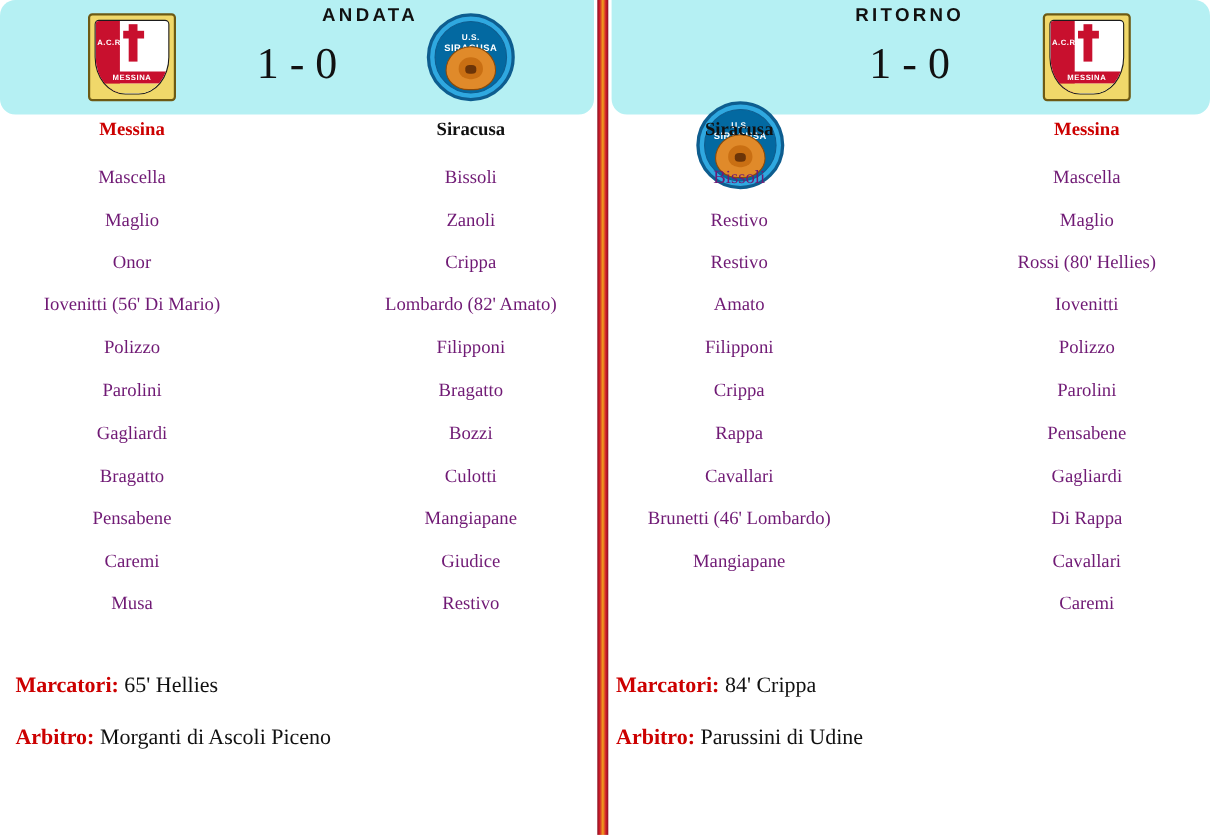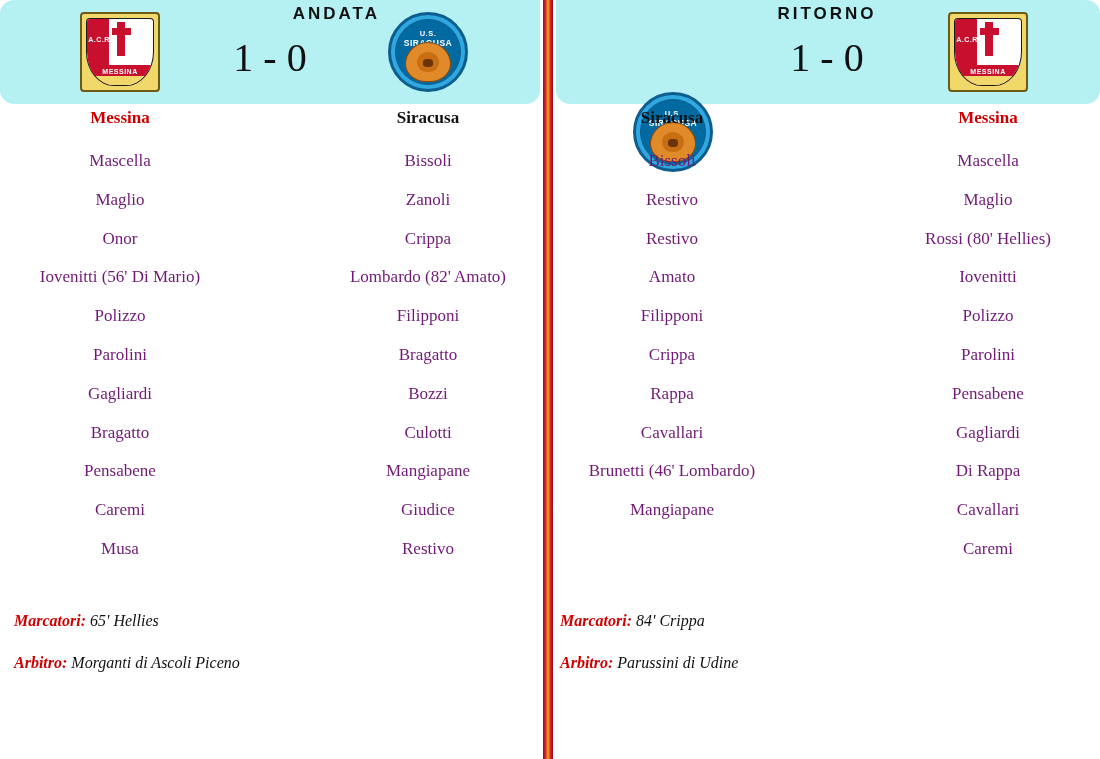--- a/index.html
+++ b/index.html
@@ -203,23 +203,22 @@
   
   .col-a1 { left: 9px;   top: 108px; width: 222px; }
   .col-a2 { left: 317px; top: 108px; width: 222px; }
   .col-b1 { left: 561px; top: 108px; width: 222px; }
   .col-b2 { left: 877px; top: 108px; width: 222px; }
 
   
   .notes {
     position: absolute;
     font-family: "Liberation Serif", serif;
-    font-size: 16px;
+    font-size: 20px;
     color: #111;
-    font-style: italic;
   }
   .notes-left  { left: 14px;  top: 612px; }
   .notes-right { left: 560px; top: 612px; }
   .note-row { margin-bottom: 24px; white-space: nowrap; }
   .note-label {
     color: #cc0000;
     font-weight: bold;
   }
 </style>
 </head>

